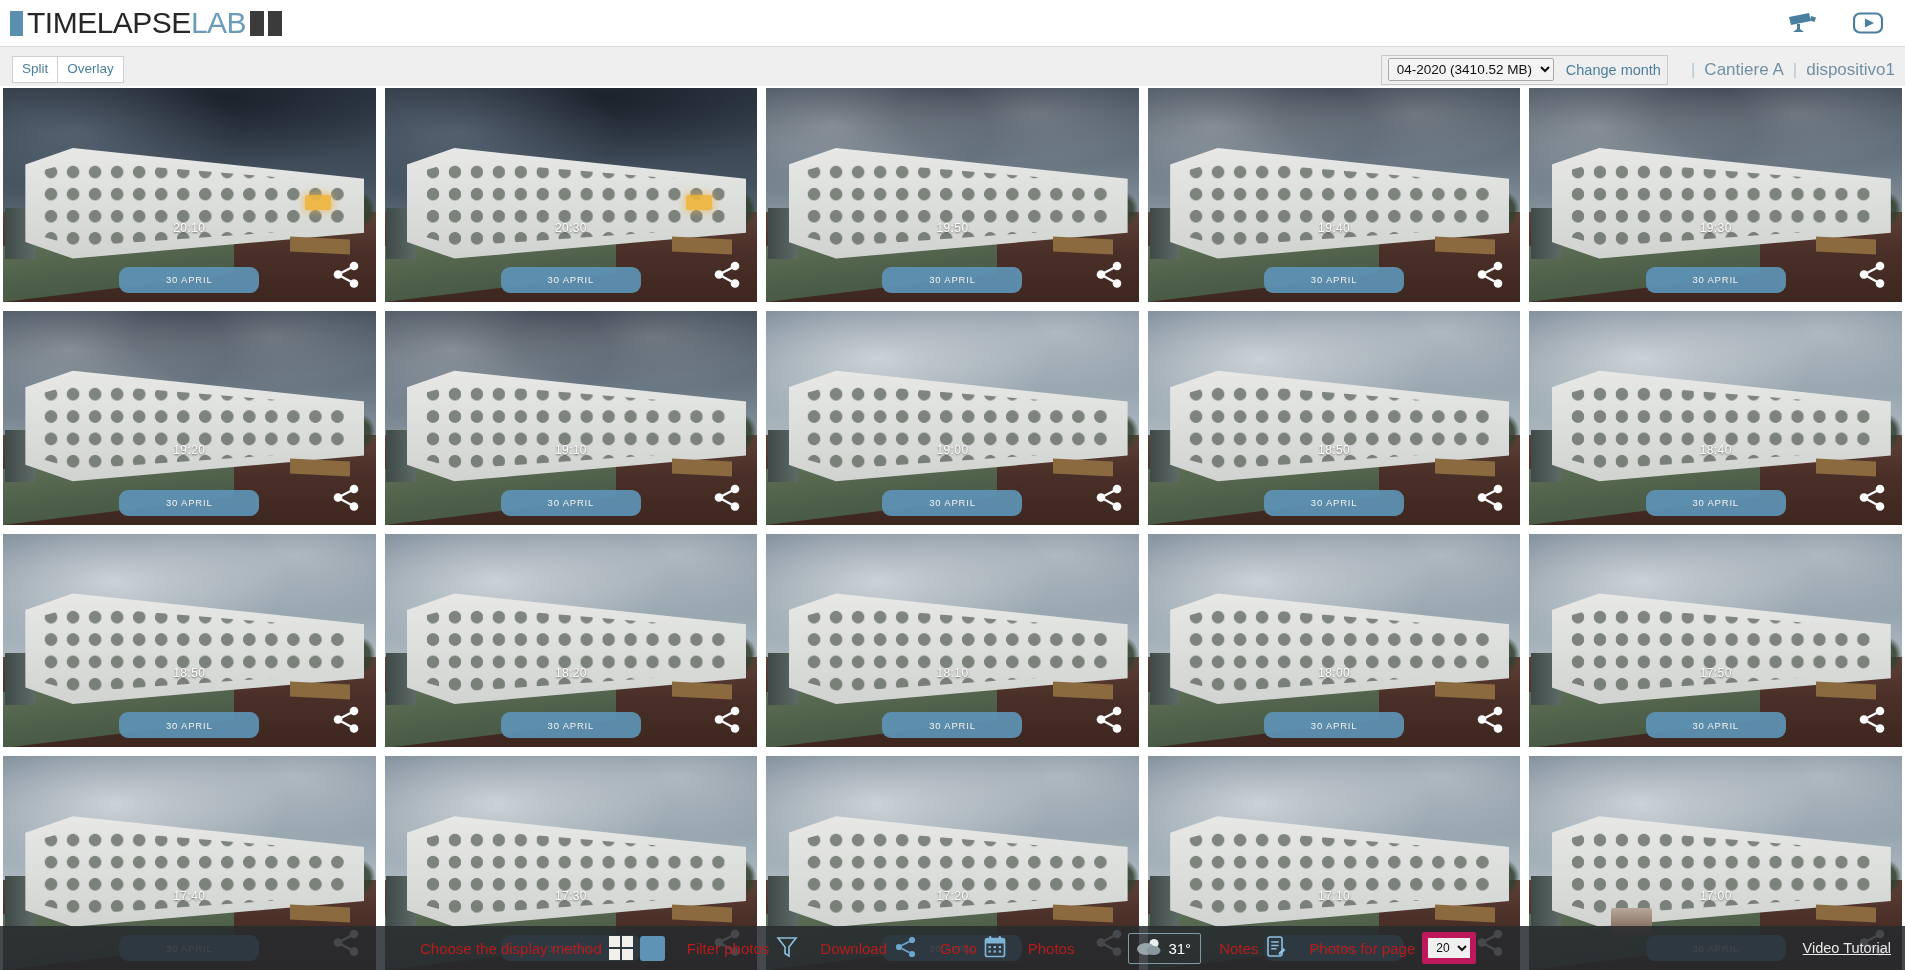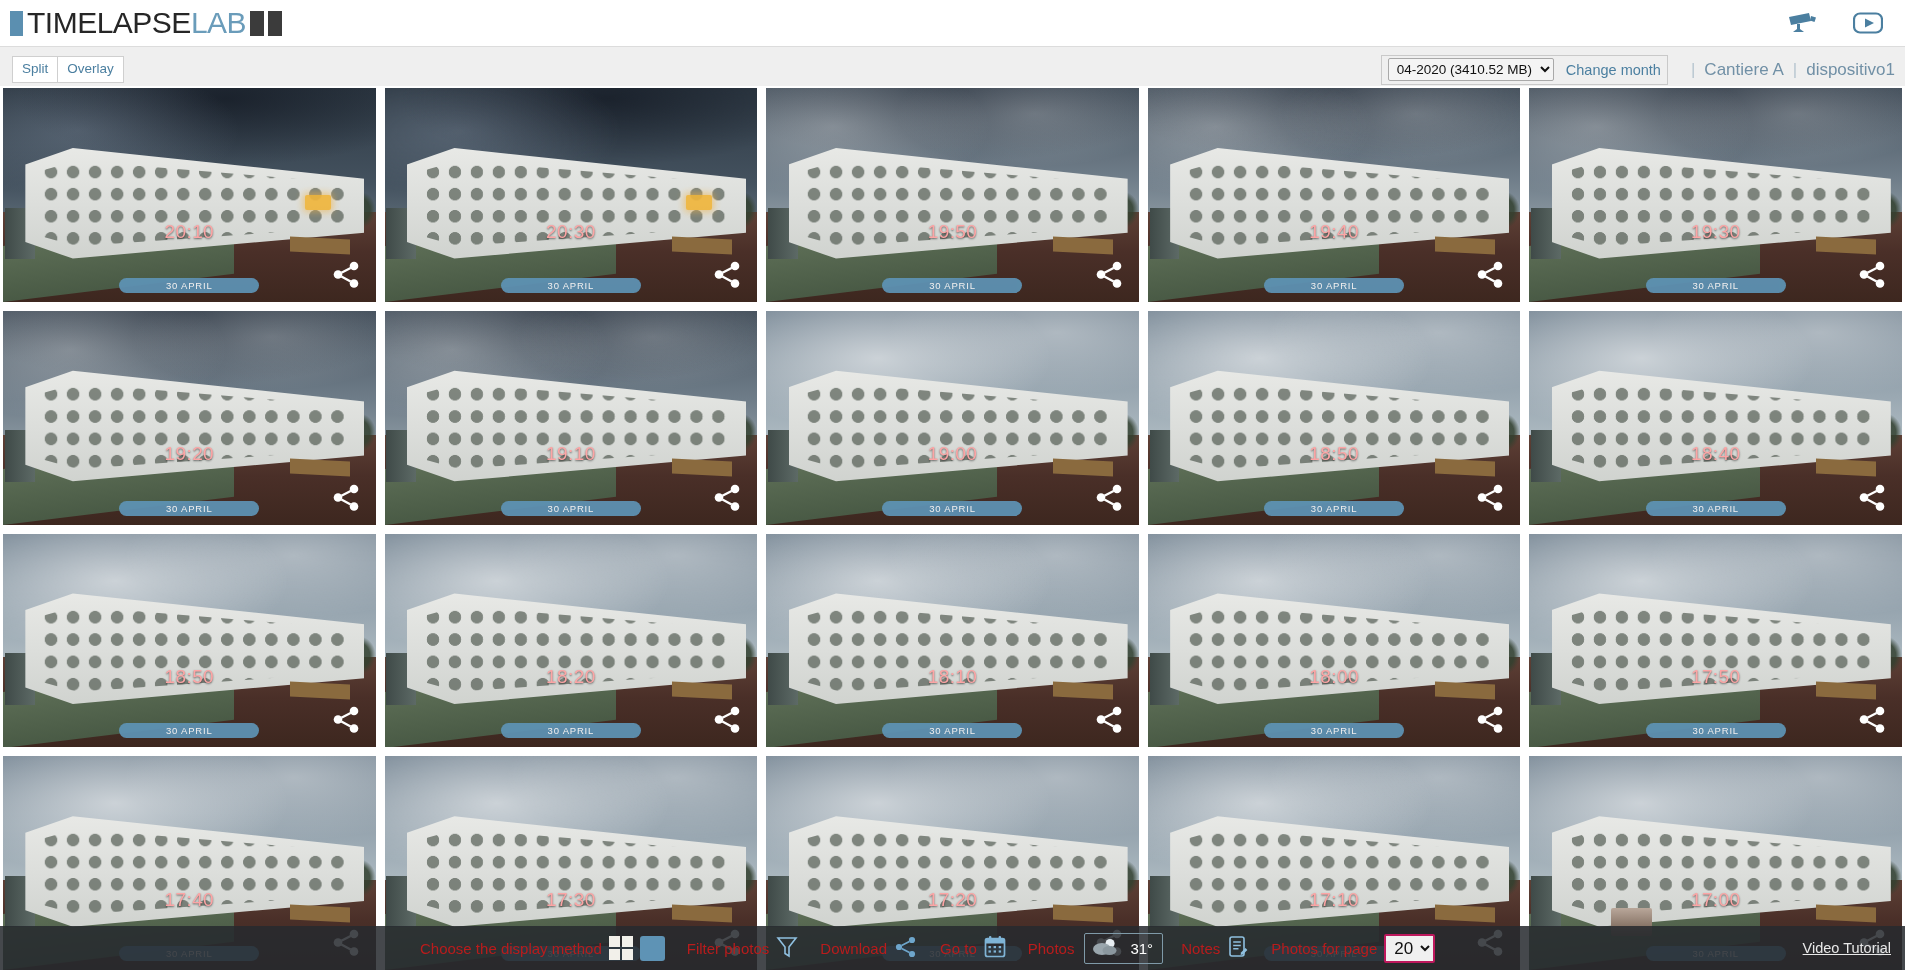--- a/index.html
+++ b/index.html
@@ -190,33 +190,33 @@
     position: absolute; left: 22%; bottom: 16%; width: 11%; height: 13%;
     background: linear-gradient(180deg, #b9a79a, #6e5a4c);
     border-radius: 2px;
   }
 
   .time-label {
     position: absolute;
     left: 0; right: 0;
     top: 62%;
     text-align: center;
-    color: #fca5a5;
-    font-size: 19px;
+    color: #ffffff;
+    font-size: 12px;
     letter-spacing: .4px;
     text-shadow: 0 1px 2px rgba(0,0,0,.55);
     pointer-events: none;
   }
   .date-pill {
     position: absolute;
     left: 50%;
     transform: translateX(-50%);
     bottom: 9px;
     width: 140px;
-    height: 15px;
+    height: 26px;
     background: #5e93b5;
     color: #ffffff;
     border-radius: 9px;
     font-size: 9.5px;
     letter-spacing: .8px;
     display: flex;
     align-items: center;
     justify-content: center;
     cursor: pointer;
     opacity: .93;
@@ -260,32 +260,33 @@
   }
   .grid-icon-2 i { background: #f2f0ea; display: block; }
   .grid-icon-1 {
     width: 25px; height: 25px;
     background: #5e93b5;
     border-radius: 3px;
   }
   .weather-box {
     display: flex;
     align-items: center;
-    gap: 11px;
+    gap: 5px;
     border: 1px solid #7f9aa8;
     border-radius: 2px;
     padding: 3px 9px 3px 6px;
     margin-right: 18px;
+    margin-left: 44px;
   }
   .temp { font-size: 15px; color: #ffffff; }
   .pf-select {
     font-family: "Liberation Sans", sans-serif;
-    font-size: 17px;
+    font-size: 12px;
     padding: 2px 4px;
-    border: 2px solid #be185d;
+    border: 6px solid #be185d;
     background: #f0f0f0;
     color: #111;
     border-radius: 2px;
   }
   .video-tutorial {
     margin-left: auto;
     color: #e9e9e9;
     font-size: 14.5px;
     text-decoration: underline;
     cursor: pointer;

